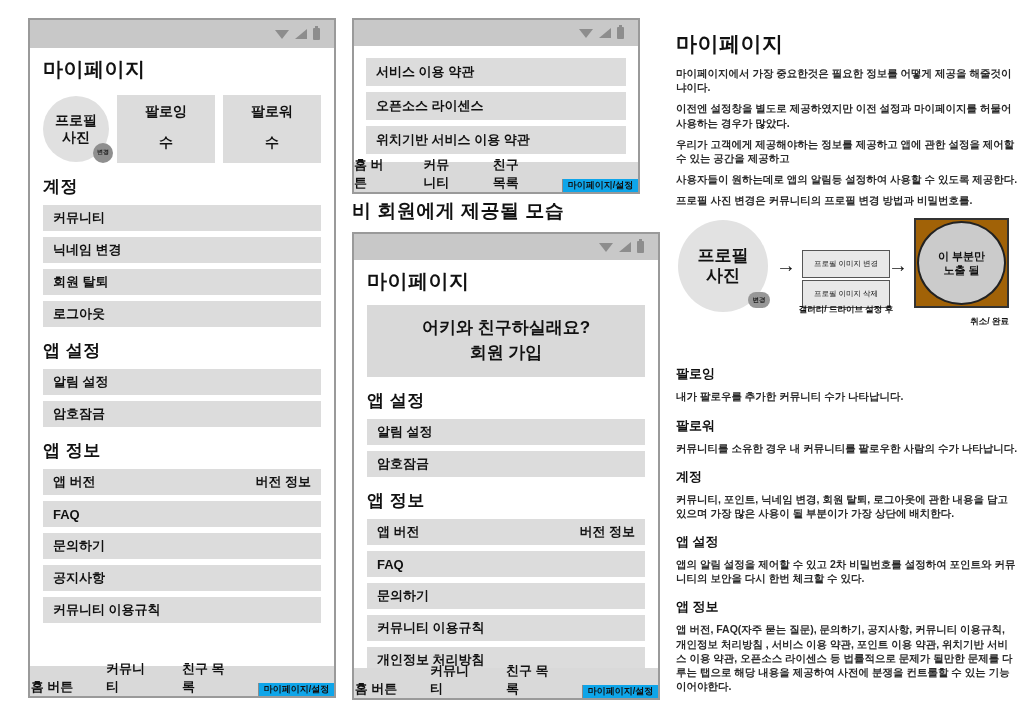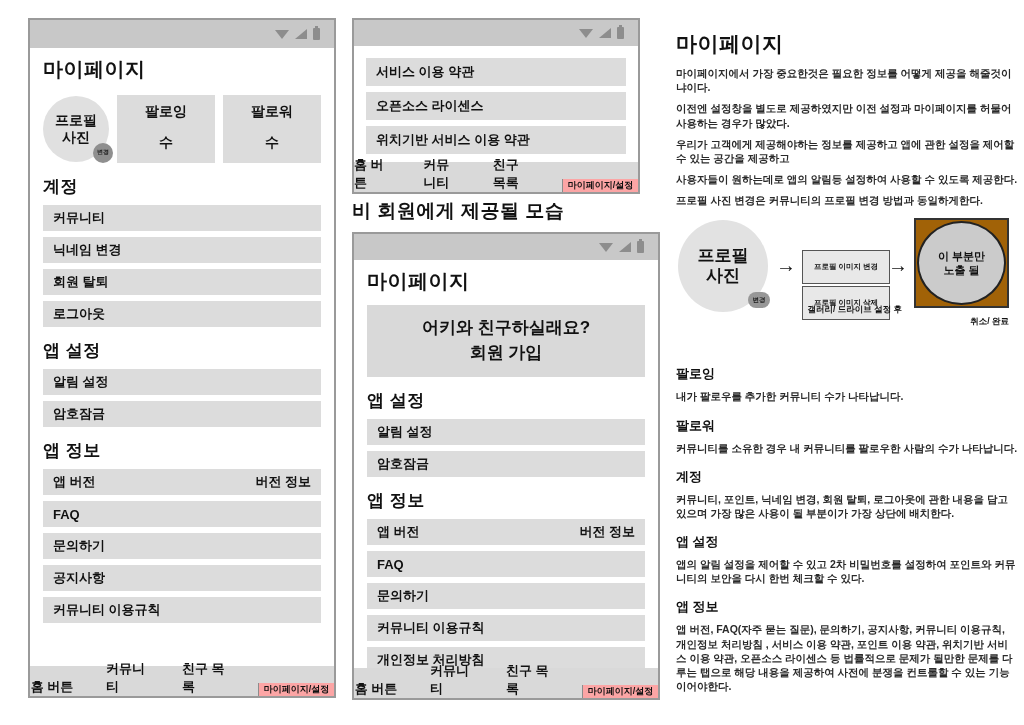--- a/index.html
+++ b/index.html
@@ -32,21 +32,21 @@
     display:flex; flex-direction:column; align-items:center; padding-top:8px; gap:13px;
     font-weight:800; font-size:14px; }
   .sec-heading { font-size:17px; font-weight:800; margin:12px 0 7px; letter-spacing:0.5px; }
   .row { height:26px; background:#dcdcdc; margin-bottom:6px; display:flex;
     align-items:center; padding:0 10px; font-size:13px; font-weight:800; }
   .row-split { justify-content:space-between; }
   .bottomnav { position:absolute; left:0; right:0; bottom:0; height:30px; background:#d9d9d9;
     display:flex; align-items:flex-end;gap:32px; }
   .nav-item { flex:1; display:flex; align-items:center; justify-content:center;
     font-size:13px; font-weight:800; }
-  .nav-item.active { flex:0 0 76px; background:#fca5a5; border-left:1px solid #8c8c8c;
+  .nav-item.active { flex:0 0 76px; background:#0ea5e9; border-left:1px solid #8c8c8c;
     font-size:9px; }
   
   .p1 .phone-body { padding:0 12px; }
   .p1 .row { height:28px; margin-bottom:6px; }
   .p1 .rows { margin-top:12px; }
   
   .signup-box { margin-top:10px; height:72px; background:#d9d9d9; display:flex;
     flex-direction:column; align-items:center; justify-content:center;
     font-size:17px; font-weight:800; line-height:1.45; }
   
@@ -61,23 +61,23 @@
   .diagram { position:relative; height:138px; margin-top:4px; }
   .dg-circle { position:absolute; left:2px; top:6px; width:90px; height:92px; border-radius:50%;
     background:#e2e2e2; display:flex; flex-direction:column; align-items:center;
     justify-content:center; font-size:17px; font-weight:800; line-height:1.2; }
   .dg-badge { position:absolute; right:-2px; bottom:4px; width:22px; height:16px; border-radius:8px;
     background:#979797; font-size:6.5px; font-weight:700; display:flex; align-items:center;
     justify-content:center; color:#1b1b1b; }
   .dg-arrow { position:absolute; top:40px; font-size:20px; font-weight:800; }
   .arrow1 { left:100px; } .arrow2 { left:212px; }
   .dg-btns { position:absolute; left:126px; top:36px; width:88px; }
-  .dg-btn { height:34px; border:1px solid #555; background:#e8e8e8; margin-bottom:2px;
-    display:flex; align-items:center; justify-content:center; font-size:7.5px; font-weight:700; }
-  .dg-btns-caption { position:absolute; left:114px; top:90px; width:112px; text-align:right;
+  .dg-btn { height:28px; border:1px solid #555; background:#e8e8e8; margin-bottom:2px;
+    display:flex; align-items:center; justify-content:center; font-size:7.5px; font-weight:400; }
+  .dg-btns-caption { position:absolute; left:114px; top:90px; width:112px; text-align:center;
     font-size:8.5px; font-weight:800; }
   .dg-square { position:absolute; left:238px; top:4px; width:95px; height:90px;
     background:#a16207; border:2px solid #333; }
   .dg-inner-circle { position:absolute; left:1px; top:1px; right:1px; bottom:1px; border-radius:50%;
     background:#cbcbcb; border:2px solid #222; display:flex; flex-direction:column;
     align-items:center; justify-content:center; font-size:11px; font-weight:800; line-height:1.3; }
   .dg-square-caption { position:absolute; left:238px; top:102px; width:95px; text-align:right;
     font-size:8.5px; font-weight:800; }
 </style>
 </head>
@@ -229,21 +229,21 @@
   </div>
 </div>
 
 <div class="notes">
   <h1>마이페이지</h1>
   <p>마이페이지에서 가장 중요한것은 필요한 정보를 어떻게 제공을 해줄것이냐이다.</p>
   <p>이전엔 설정창을 별도로 제공하였지만 이전 설정과 마이페이지를 허물어 사용하는 경우가 많았다.</p>
   <p>우리가 고객에게 제공해야하는 정보를 제공하고 앱에 관한 설정을 제어할 수 있는 공간을 제공하고</p>
   <p>사용자들이 원하는데로 앱의 알림등 설정하여 사용할 수 있도록 제공한다.</p>
 
-  <p>프로필 사진 변경은 커뮤니티의 프로필 변경 방법과 동일하게한다.</p>
+  <p>프로필 사진 변경은 커뮤니티의 프로필 변경 방법과 비밀번호를.</p>
 
   <div class="diagram">
     <div class="dg-circle">
       <span>프로필</span>
       <span>사진</span>
       <span class="dg-badge">변경</span>
     </div>
     <span class="dg-arrow arrow1">→</span>
     <div class="dg-btns">
       <div class="dg-btn">프로필 이미지 변경</div>

